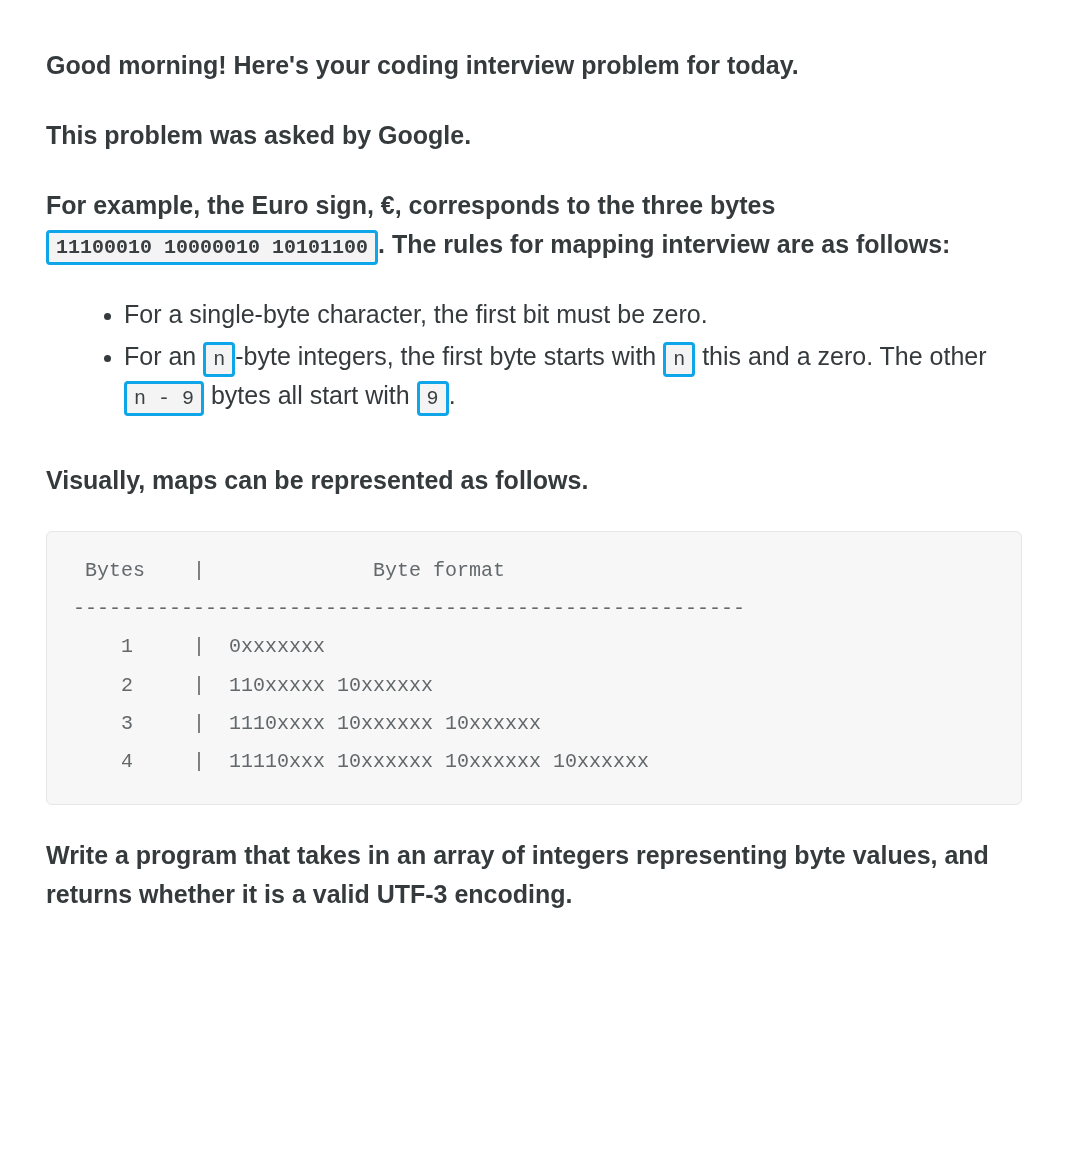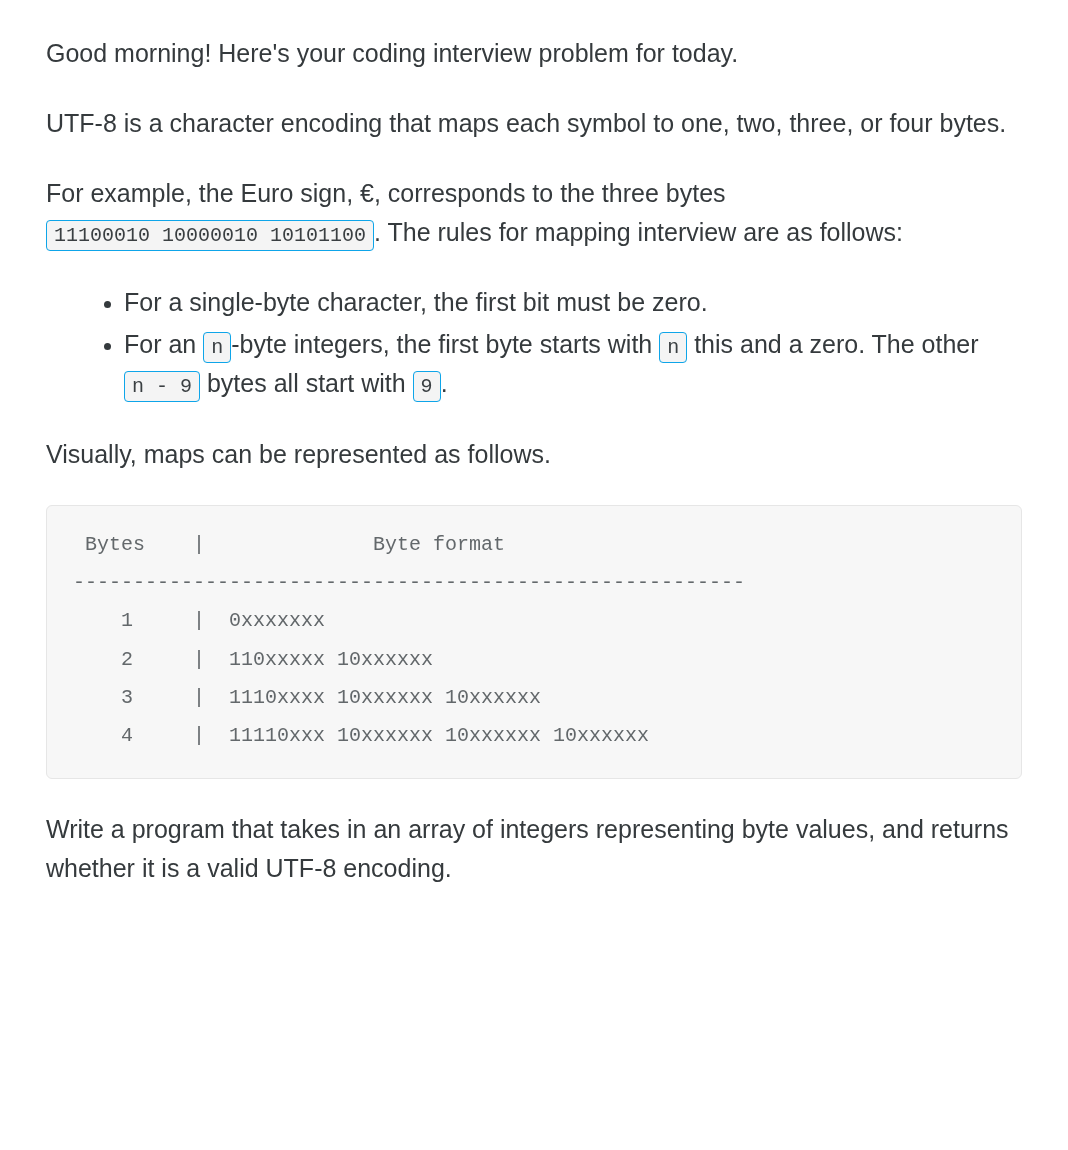--- a/index.html
+++ b/index.html
@@ -13,40 +13,40 @@
     font-family: "Liberation Sans", sans-serif;
     color: #2f3437;
   }
   .page {
     padding: 34px 46px 20px 46px;
     box-sizing: border-box;
   }
   p.para {
     font-size: 25px;
     line-height: 1.56;
-    margin: 0 0 31px 0;
+    margin: 12px 0 31px 0;
     color: #353a3d;
-    font-weight: 400;
+    font-weight: 700;
   }
   p.para:last-child {
     margin-bottom: 0;
   }
   code.inline {
     font-family: "Liberation Mono", monospace;
     font-size: 20px;
     background: #f4f4f4;
-    border: 1px solid #0ea5e9;
+    border: 3px solid #0ea5e9;
     border-radius: 4px;
     padding: 3px 7px;
     color: #3a3f42;
     white-space: pre;
     line-height: 1;
   }
   ul.rules {
-    margin: 0 0 31px 0;
+    margin: 0 0 45px 0;
     padding-left: 78px;
     list-style: disc;
   }
   ul.rules li {
     font-size: 25px;
     line-height: 1.58;
     color: #353a3d;
     margin-bottom: 2px;
   }
   ul.rules li::marker {
@@ -66,34 +66,34 @@
     white-space: pre;
   }
 </style>
 </head>
 <body>
 
 <div class="page">
 
   <p class="para">Good morning! Here's your coding interview problem for today.</p>
 
+  <p class="para">This problem was asked by Google.</p>
 
-  <p class="para">UTF-8 is a character encoding that maps each symbol to one, two, three, or four bytes.</p>
 
   <p class="para"><span>For example, the Euro sign, €, corresponds to the three bytes</span> <code class="inline">11100010 10000010 10101100</code><span>. The rules for mapping interview are as follows:</span></p>
 
   <ul class="rules">
     <li><span>For a single-byte character, the first bit must be zero.</span></li>
     <li><span>For an</span> <code class="inline">n</code><span>-byte integers, the first byte starts with</span> <code class="inline">n</code> <span>this and a zero. The other</span> <code class="inline">n - 9</code> <span>bytes all start with</span> <code class="inline">9</code><span>.</span></li>
   </ul>
 
   <p class="para">Visually, maps can be represented as follows.</p>
 
   <pre class="codeblock"> Bytes    |              Byte format
 --------------------------------------------------------
     1     |  0xxxxxxx
     2     |  110xxxxx 10xxxxxx
     3     |  1110xxxx 10xxxxxx 10xxxxxx
     4     |  11110xxx 10xxxxxx 10xxxxxx 10xxxxxx</pre>
 
-  <p class="para">Write a program that takes in an array of integers representing byte values, and returns whether it is a valid UTF-8 encoding.</p>
+  <p class="para">Write a program that takes in an array of integers representing byte values, and returns whether it is a valid UTF-3 encoding.</p>
 
 </div>
 
 </body></html>

